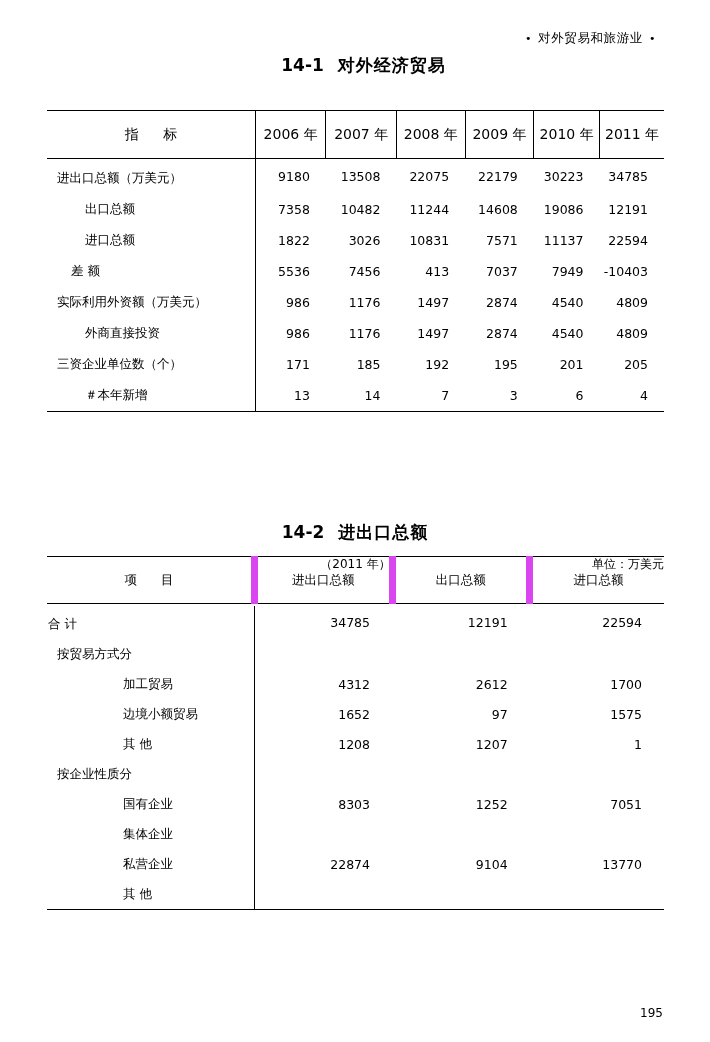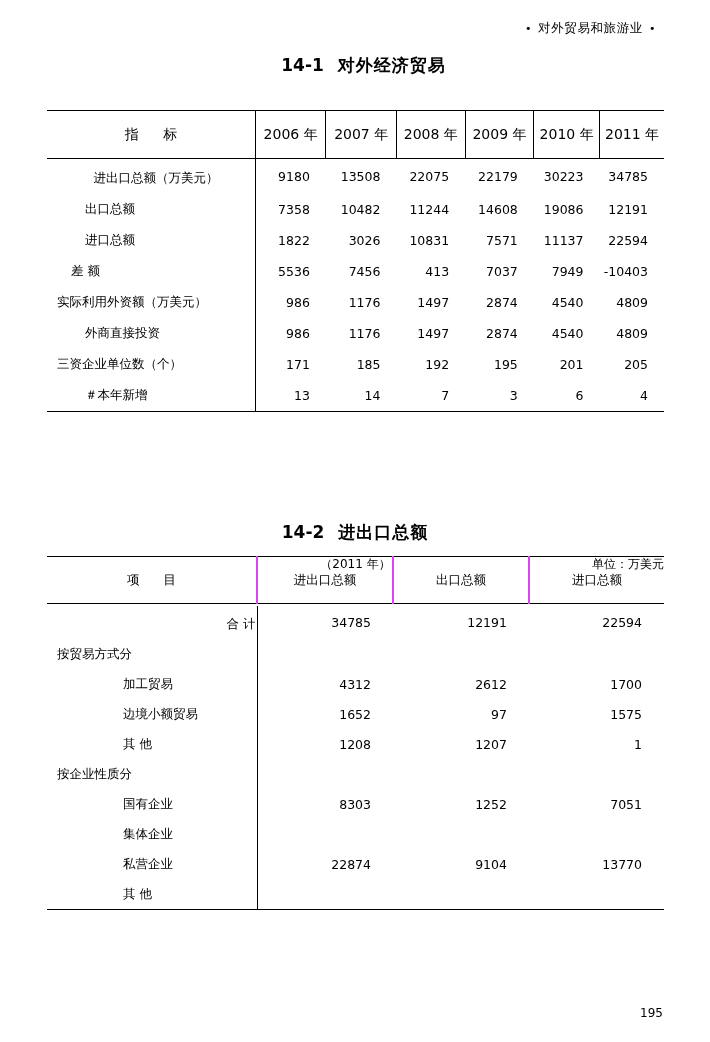--- a/index.html
+++ b/index.html
@@ -18,21 +18,21 @@
   .page {
     position: relative;
     width: 710px;
     height: 1042px;
     box-sizing: border-box;
     padding: 0;
   }
   
   .runhead {
     position: absolute;
-    top: 20px;
+    top: 30px;
     right: 48px;
     font-size: 12.5px;
     letter-spacing: 0.6px;
     white-space: nowrap;
   }
   .runhead .dot {
     font-size: 11px;
     vertical-align: middle;
     padding: 0 6px;
   }
@@ -122,39 +122,39 @@
   .t2-topline .unit {
     position: absolute;
     right: 0;
   }
 
   table.t2 { font-size: 12.5px; }
   table.t2 thead td {
     text-align: center;
     height: 44px;
     vertical-align: middle;
-    border-right: 2px solid #d946ef;
+    border-right: 7px solid #d946ef;
   }
   table.t2 thead td:last-child { border-right: none; }
   table.t2 thead td.item { letter-spacing: 10px; text-indent: 10px; }
   table.t2 tbody td {
     height: 28px;
     vertical-align: middle;
   }
   table.t2 tbody td.lbl {
     text-align: left;
     padding-left: 10px;
     border-right: 1px solid #000;
   }
   table.t2 tbody td.val {
     text-align: right;
     padding-right: 22px;
   }
   table.t2 tbody td.center-lbl {
-    text-align: right;
+    text-align: left;
     border-right: 1px solid #000;
   }
   .folio {
     position: absolute;
     right: 47px;
     bottom: 22px;
     font-size: 12px;
   }
 </style>
 </head>
@@ -181,21 +181,21 @@
             <td style="width: 68px;">2009 年</td>
             <td style="width: 65px;">2010 年</td>
             <td style="width: 64px;">2011 年</td>
           </tr>
           <tr>
             <td colspan="7" style="height: 0px; border-top: 1.1px solid rgb(0, 0, 0); border-right: none;"></td>
           </tr>
         </thead>
       <tbody>
           <tr>
-            <td class="lbl" style="padding-top: 4px; text-align: center;">进出口总额（万美元）</td>
+            <td class="lbl" style="padding-top: 4px;">进出口总额（万美元）</td>
             <td class="val">9180</td>
             <td class="val">13508</td>
             <td class="val">22075</td>
             <td class="val">22179</td>
             <td class="val">30223</td>
             <td class="val">34785</td>
           </tr>
           <tr>
             <td class="lbl ind1">出口总额</td>
             <td class="val">7358</td>

